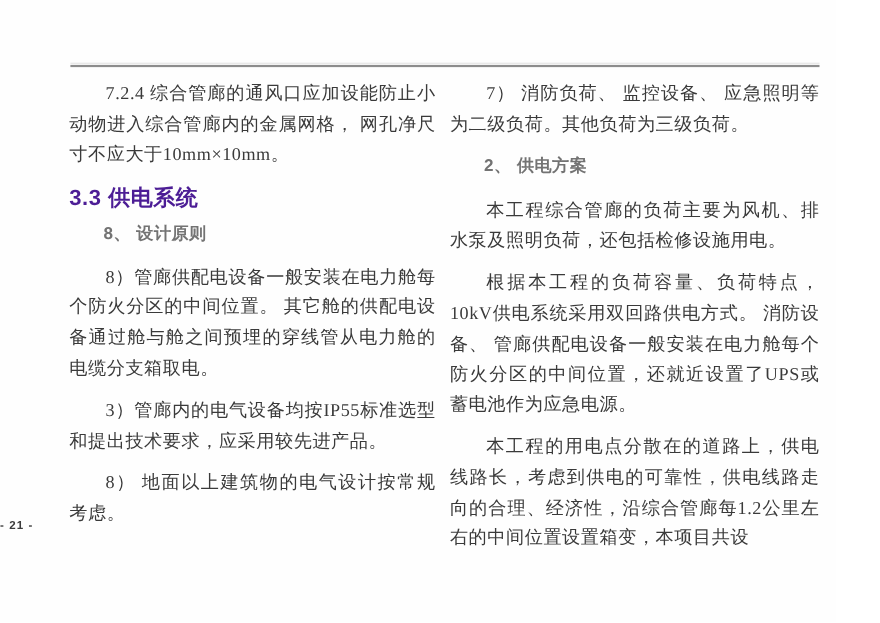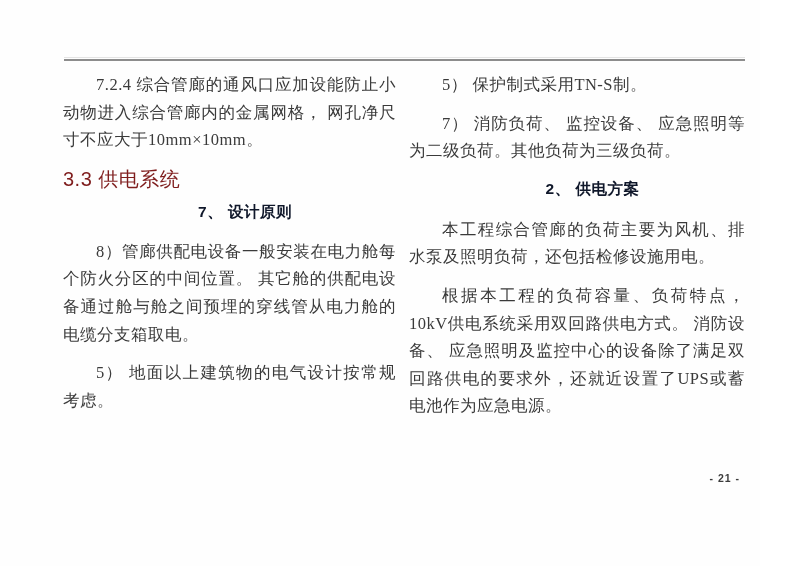--- a/index.html
+++ b/index.html
@@ -36,69 +36,69 @@
     line-height: 27.6px;
     text-align: justify;
     color: #3a3a3a;
     margin: 0 0 11px 0;
     text-indent: 2em;
     letter-spacing: 0.5px;
   }
   .h-section {
     font-family: "Liberation Sans", "DejaVu Sans", sans-serif;
     font-size: 20px;
-    font-weight: normal;
-    color: #7f1d1d;
+    font-weight: bold;
+    color: #4c1d95;
     margin: 12px 0 9px 0;
     letter-spacing: 0.5px;
   }
   .h-sub {
     font-family: "Liberation Sans", "DejaVu Sans", sans-serif;
     font-size: 15.5px;
     font-weight: bold;
-    color: #0f172a;
+    color: #737373;
     margin: 6px 0 15px 0;
     text-indent: 2em;
     letter-spacing: 0.5px;
-    text-align: center;
   }
   .col-right .h-sub {
     margin: 14px 0 16px 0;
   }
   .page-number {
     position: absolute;
     left: 0;
     right: 20px;
     top: 472px;
-    text-align: right;
+    text-align: left;
     font-family: "Liberation Sans", "DejaVu Sans", sans-serif;
     font-size: 10.5px;
     font-weight: bold;
     color: #3c3c3c;
     letter-spacing: 1px;
   }
 </style>
 </head>
 <body>
 
 <div class="page">
 
   <div class="header-rule"></div>
 
   <div class="col col-left">
     <p class="body">7.2.4 综合管廊的通风口应加设能防止小动物进入综合管廊内的金属网格， 网孔净尺寸不应大于10mm×10mm。</p>
     <div class="h-section">3.3 供电系统</div>
-    <div class="h-sub">7、 设计原则</div>
+    <div class="h-sub">8、 设计原则</div>
     <p class="body">8）管廊供配电设备一般安装在电力舱每个防火分区的中间位置。 其它舱的供配电设备通过舱与舱之间预埋的穿线管从电力舱的电缆分支箱取电。</p>
-    <p class="body">5） 地面以上建筑物的电气设计按常规考虑。</p>
+    <p class="body">3）管廊内的电气设备均按IP55标准选型和提出技术要求，应采用较先进产品。</p>
+    <p class="body">8） 地面以上建筑物的电气设计按常规考虑。</p>
   </div>
 
   <div class="col col-right">
-    <p class="body">5） 保护制式采用TN-S制。</p>
     <p class="body">7） 消防负荷、 监控设备、 应急照明等为二级负荷。其他负荷为三级负荷。</p>
     <div class="h-sub">2、 供电方案</div>
     <p class="body">本工程综合管廊的负荷主要为风机、排水泵及照明负荷，还包括检修设施用电。</p>
-    <p class="body">根据本工程的负荷容量、负荷特点，10kV供电系统采用双回路供电方式。 消防设备、 应急照明及监控中心的设备除了满足双回路供电的要求外，还就近设置了UPS或蓄电池作为应急电源。</p>
+    <p class="body">根据本工程的负荷容量、负荷特点，10kV供电系统采用双回路供电方式。 消防设备、 管廊供配电设备一般安装在电力舱每个防火分区的中间位置，还就近设置了UPS或蓄电池作为应急电源。</p>
+    <p class="body">本工程的用电点分散在的道路上，供电线路长，考虑到供电的可靠性，供电线路走向的合理、经济性，沿综合管廊每1.2公里左右的中间位置设置箱变，本项目共设</p>
   </div>
 
   <div class="page-number">- 21 -</div>
 
 </div>
 
 </body></html>

